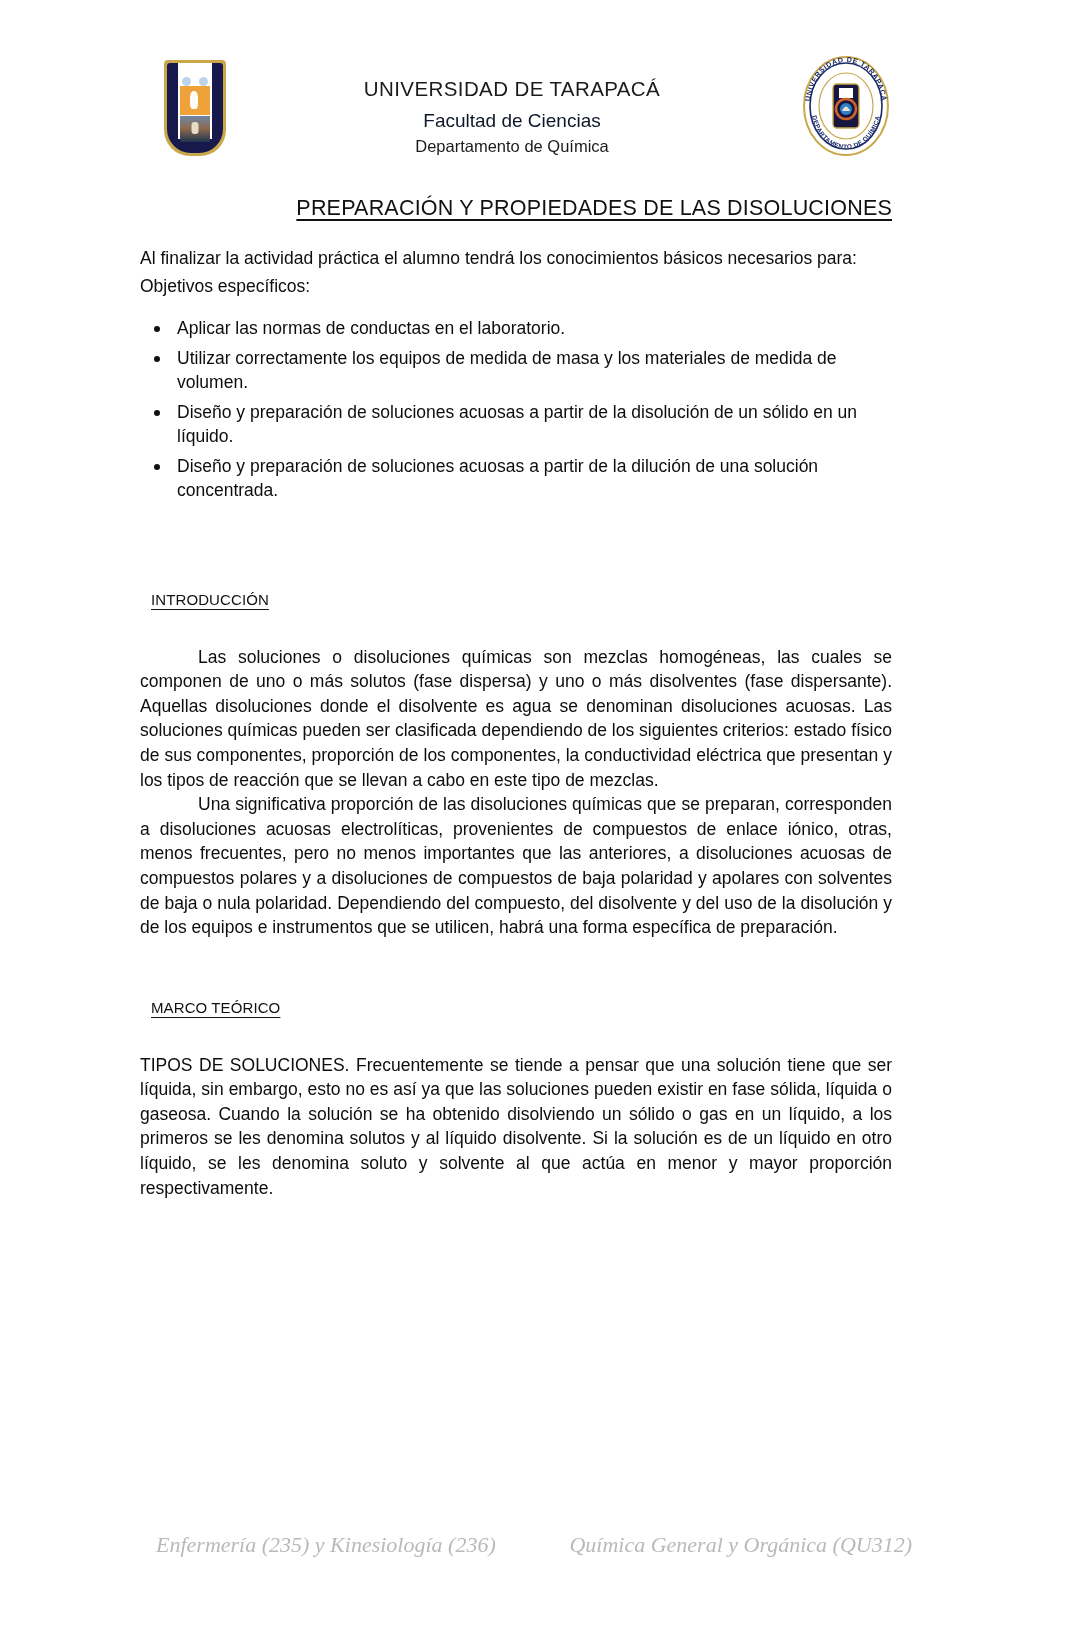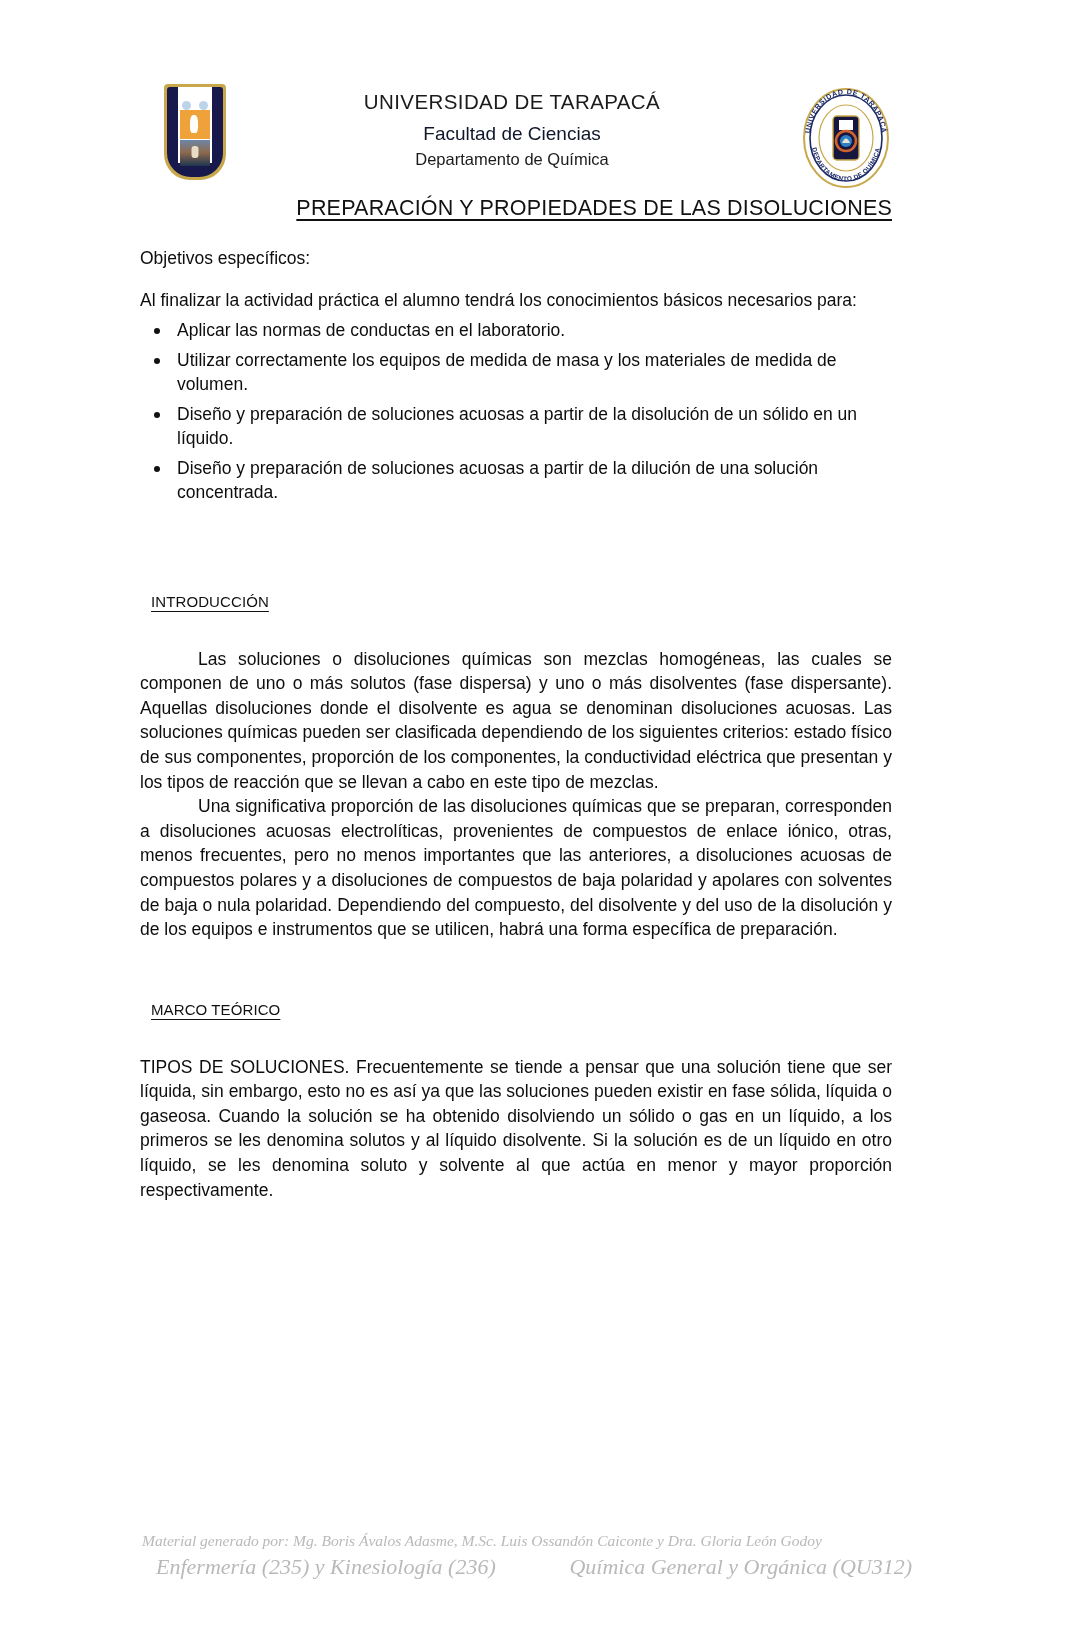--- a/index.html
+++ b/index.html
@@ -25,23 +25,22 @@
   
   .header {
     position: absolute;
     top: 52px;
     left: 150px;
     right: 150px;
     height: 120px;
   }
   .header-inner {
     display: flex;
-    align-items: flex-start;
+    align-items: flex-end;
     justify-content: space-between;
-    margin-top: 32px;
   }
 
   .logo-shield {
     width: 62px;
     height: 96px;
     position: relative;
     flex: 0 0 auto;
     margin-left: 14px;
   }
   .logo-shield .outer {
@@ -283,23 +282,23 @@
         </svg>
       </div>
 
     </div>
   </div>
 
   <div class="doc">
 
     <h1 class="doc-title">PREPARACIÓN Y PROPIEDADES DE LAS DISOLUCIONES</h1>
 
+    <p class="lead tight">Al finalizar la actividad práctica el alumno tendrá los conocimientos básicos necesarios para:</p>
+
     <p class="lead">Objetivos específicos:</p>
-
-    <p class="lead tight">Al finalizar la actividad práctica el alumno tendrá los conocimientos básicos necesarios para:</p>
 
     <ul class="objectives">
       <li>
         <span class="bullet"></span>
         <span>Aplicar las normas de conductas en el laboratorio.</span>
       </li>
       <li>
         <span class="bullet"></span>
         <span>Utilizar correctamente los equipos de medida de masa y los materiales de medida de volumen.</span>
       </li>
@@ -324,20 +323,19 @@
     <div class="spacer-marco"></div>
 
     <h2 class="section-head">MARCO TEÓRICO</h2>
     <div class="spacer-after-marco-head"></div>
 
     <p class="body-just">TIPOS DE SOLUCIONES. Frecuentemente se tiende a pensar que una solución tiene que ser líquida, sin embargo, esto no es así ya que las soluciones pueden existir en fase sólida, líquida o gaseosa. Cuando la solución se ha obtenido disolviendo un sólido o gas en un líquido, a los primeros se les denomina solutos y al líquido disolvente. Si la solución es de un líquido en otro líquido, se les denomina soluto y solvente al que actúa en menor y mayor proporción respectivamente.</p>
 
   </div>
 
   <div class="footer">
-    <div class="footer-line1">Material generado por: Mg. Boris Ávalos Adasme, M.Sc. Luis Ossandón Caiconte y Dra. Gloria León Godoy</div>
     <div class="footer-line2">
       <span>Enfermería (235) y Kinesiología (236)</span>
       <span>Química General y Orgánica (QU312)</span>
     </div>
   </div>
 
 </div>
 
 </body></html>

